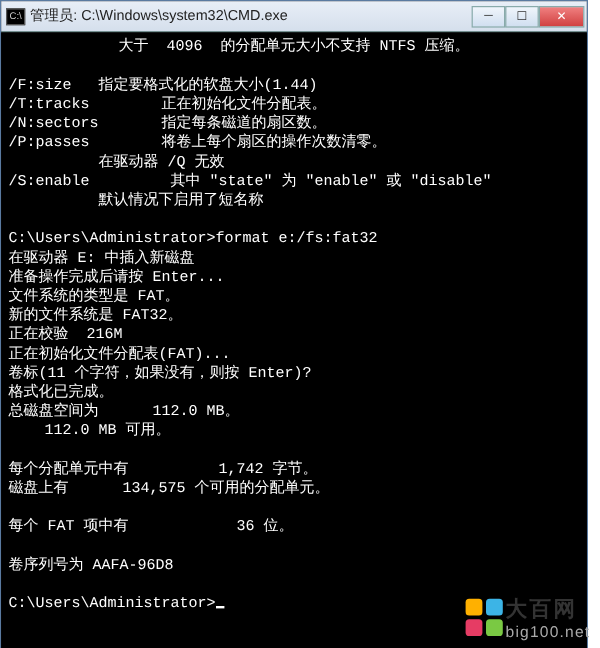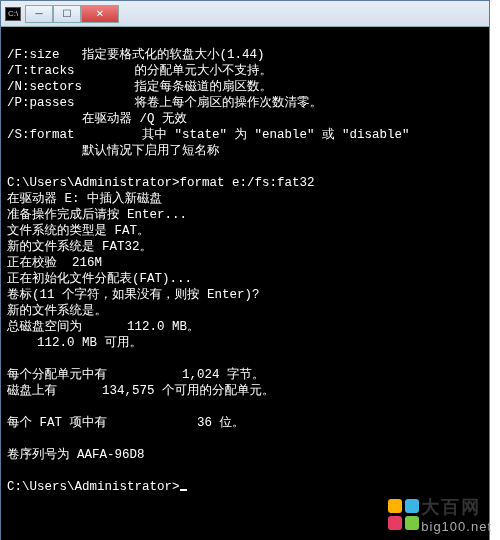--- a/index.html
+++ b/index.html
@@ -21,48 +21,49 @@
 .wmtext{display:flex;flex-direction:column;align-items:flex-start}
 .wmtext .t1{font-size:18px;font-weight:bold;color:#333;letter-spacing:2px}
 .wmtext .t2{font-size:13px;color:#aaa;letter-spacing:1px}
 </style>
 </head>
 <body>
 
 <div class="win">
   <div class="titlebar">
     <div class="tb-icon">C:\</div>
+    <div class="tb-title">管理员: C:\Windows\system32\CMD.exe</div>
     <div class="tb-btns">
       <div class="wbtn">─</div>
       <div class="wbtn">☐</div>
       <div class="wbtn close">✕</div>
     </div>
   </div>
-  <div class="term">
+  <div class="term"><span class="hdr">大于  4096  的分配单元大小不支持 NTFS 压缩。</span>
 <span><span>/F:size</span><span>   指定要格式化的软盘大小(1.44)</span></span>
-<span><span>/T:tracks</span><span>        的分配单元大小不支持。</span></span>
+<span><span>/T:tracks</span><span>        正在初始化文件分配表。</span></span>
 <span><span>/N:sectors</span><span>       指定每条磁道的扇区数。</span></span>
 <span><span>/P:passes</span><span>        将卷上每个扇区的操作次数清零。</span></span>
 <span><span></span><span>          在驱动器 /Q 无效</span></span>
-<span><span>/S:format</span><span>         其中 "state" 为 "enable" 或 "disable"</span></span>
+<span><span>/S:enable</span><span>         其中 "state" 为 "enable" 或 "disable"</span></span>
 <span><span></span><span>          默认情况下启用了短名称</span></span>
 
 <span>C:\Users\Administrator&gt;</span><span>format e:/fs:fat32</span>
 <span>在驱动器 E: 中插入新磁盘</span>
 <span>准备操作完成后请按 Enter...</span>
 <span>文件系统的类型是 FAT。</span>
 <span>新的文件系统是 FAT32。</span>
 <span>正在校验  216M</span>
 <span>正在初始化文件分配表(FAT)...</span>
 <span>卷标(11 个字符，如果没有，则按 Enter)?</span>
-<span>新的文件系统是。</span>
+<span>格式化已完成。</span>
 <span>总磁盘空间为      112.0 MB。</span>
 <span>    112.0 MB 可用。</span>
 <span></span>
-<span>每个分配单元中有          1,024 字节。</span>
+<span>每个分配单元中有          1,742 字节。</span>
 <span>磁盘上有      134,575 个可用的分配单元。</span>
 <span></span>
 <span>每个 FAT 项中有            36 位。</span>
 <span></span>
 <span>卷序列号为 AAFA-96D8</span>
 
 <span>C:\Users\Administrator&gt;</span><span class="cursor"></span>
 
 
 

